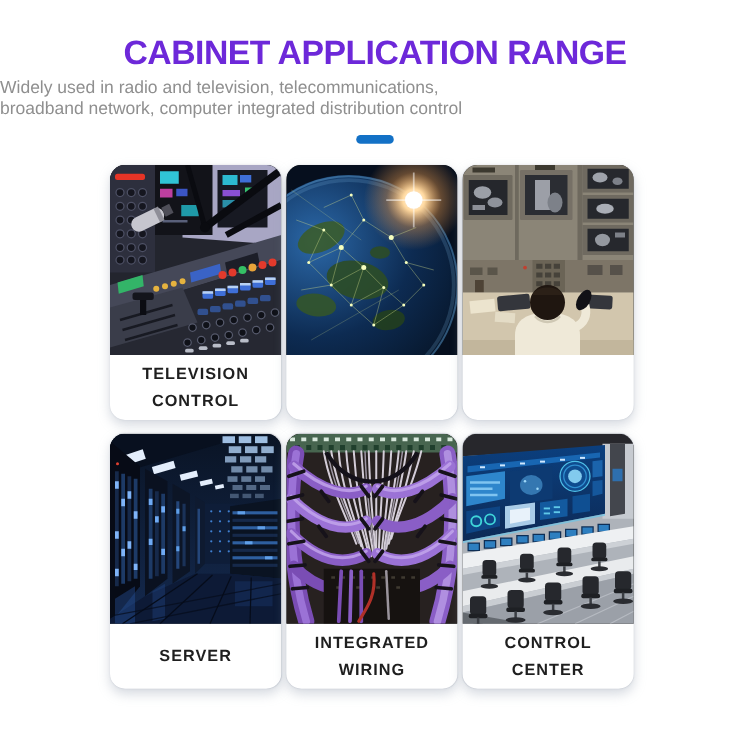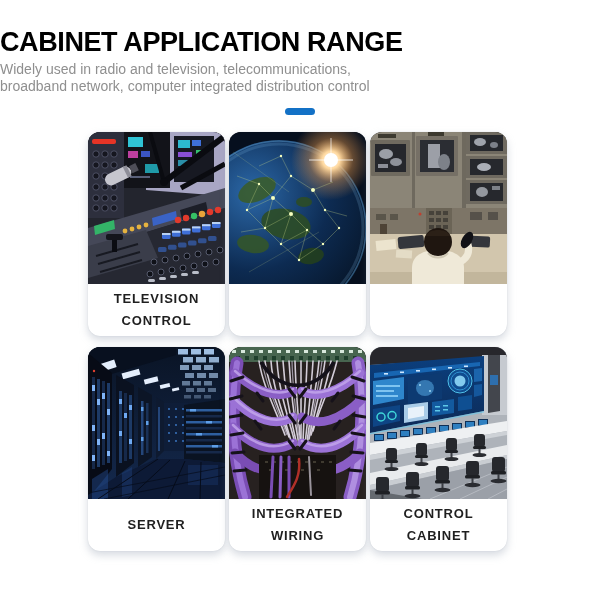--- a/index.html
+++ b/index.html
@@ -3,22 +3,22 @@
 <meta charset="utf-8">
 <style>
   html,body{margin:0;padding:0;}
   body{
     width:600px;height:600px;background:#ffffff;overflow:hidden;
     font-family:"Liberation Sans","DejaVu Sans",sans-serif;
     -webkit-font-smoothing:antialiased;
   }
   .page{width:600px;height:600px;padding-top:26px;box-sizing:border-box;}
   .title{
-    margin:0;font-size:27px;font-weight:700;
-    letter-spacing:-0.4px;color:#000000;line-height:1.2;
+    margin:0;text-align:center;font-size:27px;font-weight:700;
+    letter-spacing:-0.4px;color:#6d28d9;line-height:1.2;
   }
   .subtitle{margin:3px 0 0 0;}
   .subtitle p{
     margin:0;text-align:left;font-size:14px;line-height:17px;color:#8f8f8f;
   }
   .accent-pill{
     width:30px;height:7px;border-radius:4px;background:#1371c6;margin:13px auto 0;
   }
   .grid{
     width:424px;margin:17px auto 0;display:grid;
@@ -757,18 +757,18 @@
                 <rect width="13" height="15" rx="3" fill="#26282d"></rect>
                 <rect x="-1" y="14" width="15" height="3.5" rx="1.5" fill="#1e2024"></rect>
                 <path d="M6.5,17 L6.5,23" stroke="#3a3d43" stroke-width="2"></path>
                 <ellipse cx="6.5" cy="24" rx="8" ry="2.2" fill="#2a2c31"></ellipse>
               </g>
           </g>
         </svg>
       </div>
       <figcaption class="label">
         <div>CONTROL</div>
-        <div>CABINET</div>
+        <div>CENTER</div>
       </figcaption>
     </figure>
 
   </div>
 </div>
 
 </body></html>

